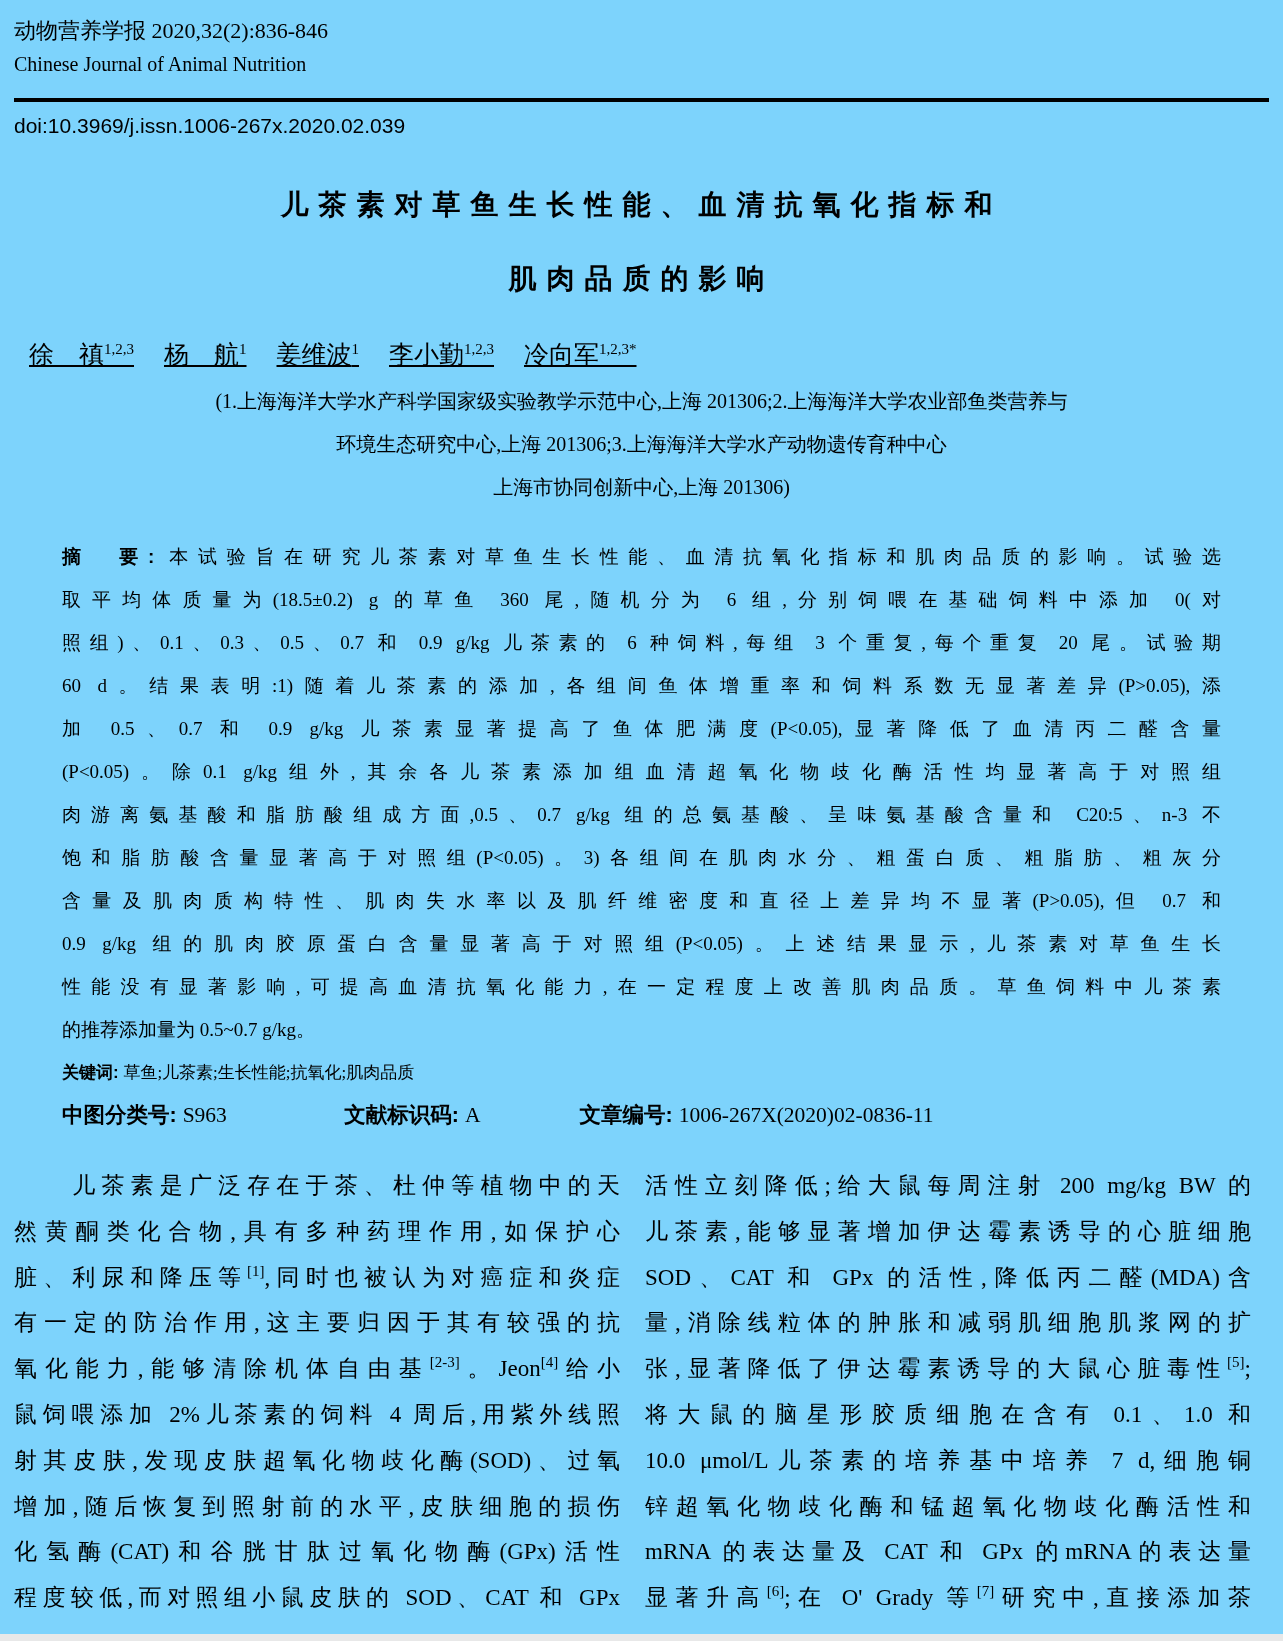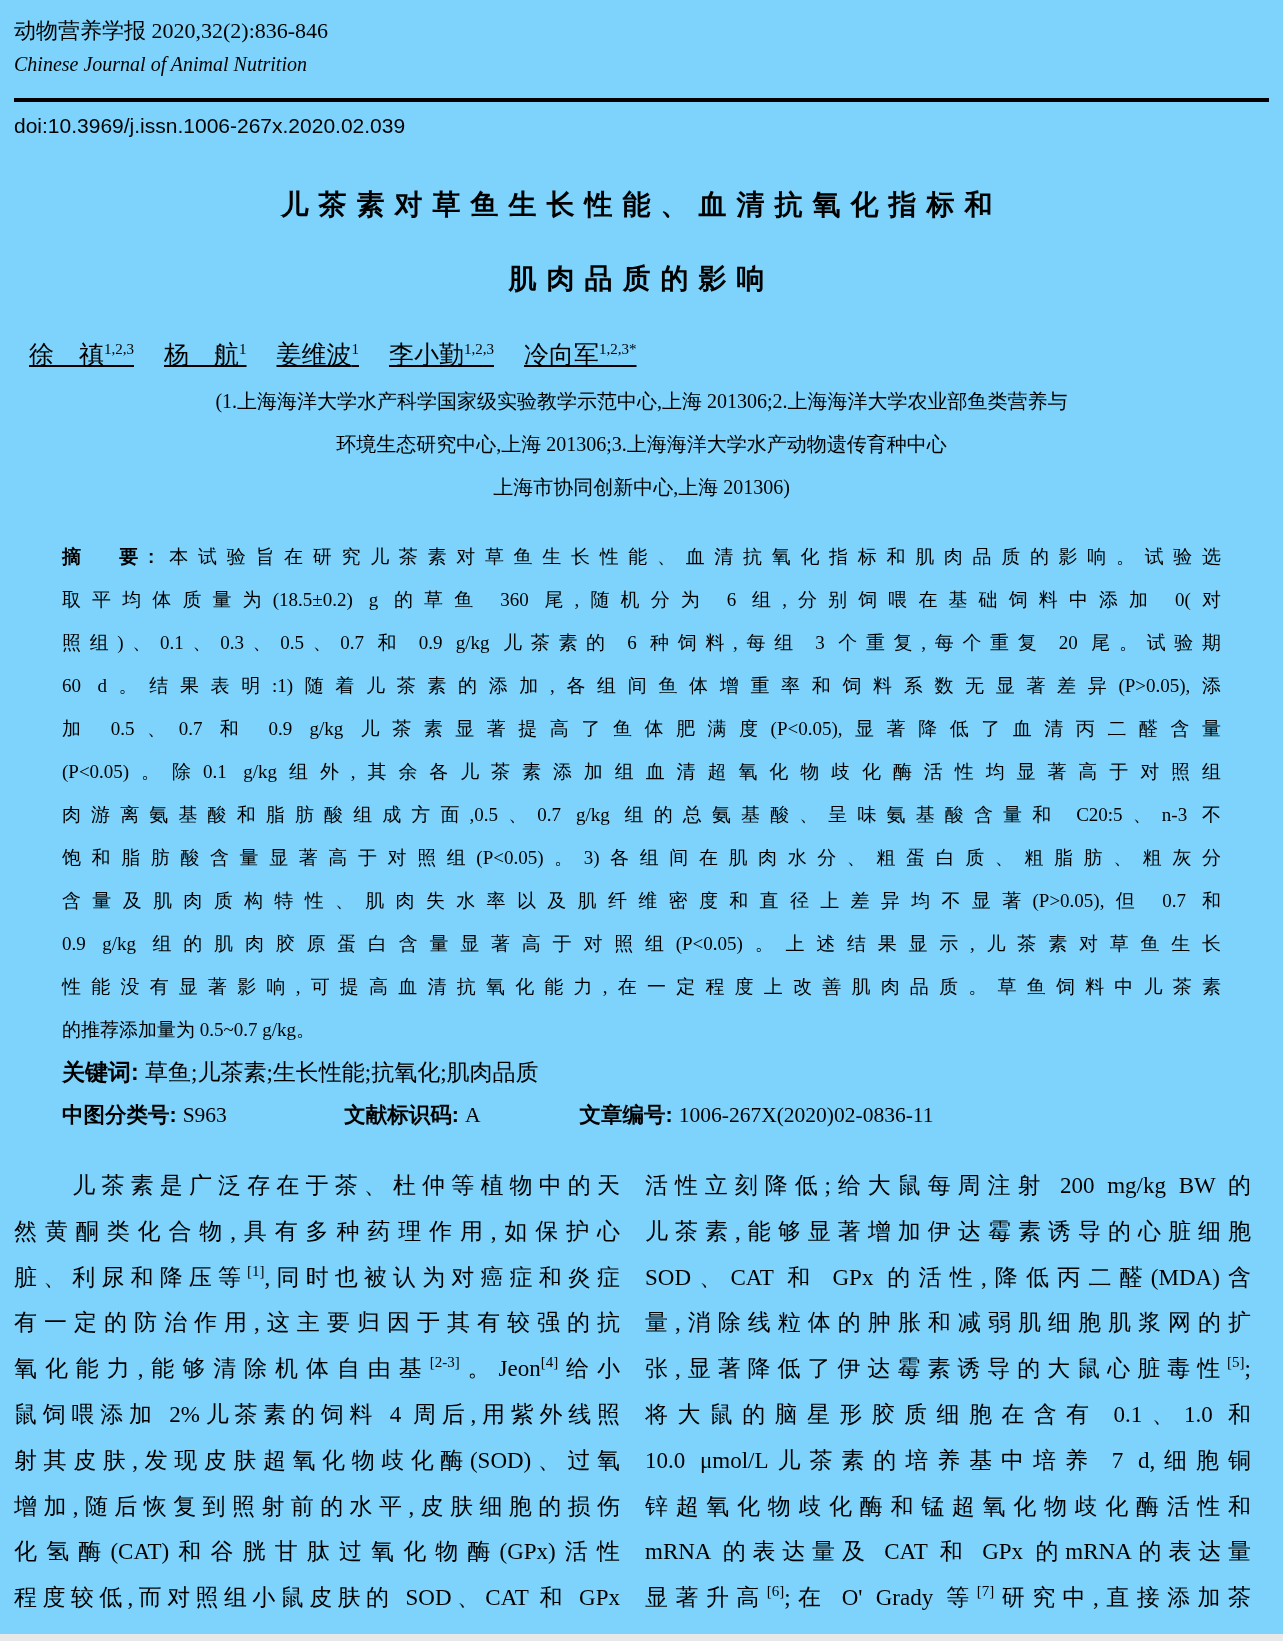--- a/index.html
+++ b/index.html
@@ -4,21 +4,21 @@
 <style>
   html,body { margin:0; padding:0; background:#e8e8e8; }
   .page {
     position:relative; width:1283px; height:1634px; margin:0 auto;
     background:#7dd3fc; color:#000;
     font-family:"Liberation Serif","DejaVu Serif",serif;
     box-sizing:border-box; padding:16px 14px 0 14px; overflow:hidden;
   }
   
   .jzh { font-size:22px; line-height:30px; }
-  .jen { font-size:20px; line-height:28px; font-style:italic; margin-top:4px; }
+  .jen { font-size:20px; line-height:28px; margin-top:4px; }
   .head-rule { border:none; border-top:4px solid #000; margin:20px 0 0 0; }
   .doi { font-family:"Liberation Sans","DejaVu Sans",sans-serif; font-size:21px; margin-top:12px; }
 
   
   .title {
     margin:30px 0 0 0; text-align:center;
     font-family:"Liberation Sans","DejaVu Sans",sans-serif;
     font-weight:bold; font-size:28px; line-height:74px; letter-spacing:10px;
   }
 
@@ -26,21 +26,21 @@
   .authors { text-align:left; font-size:25px; margin-top:22px; line-height:34px;text-decoration:underline; }
   .author { margin:0 15px; white-space:nowrap; }
   .author sup { font-size:15px; }
   .affils { text-align:center; font-size:20px; line-height:43px; margin-top:8px; }
 
   
   .abstract { margin:26px 48px 0 48px; font-size:19px; line-height:43px; }
   .abs-line { text-align:justify; text-align-last:justify; }
   .abs-line.no-just { text-align-last:left; }
   .hei { font-family:"Liberation Sans","DejaVu Sans",sans-serif; font-weight:bold; }
-  .kv-line { margin:0 48px; font-size:23px; line-height:43px; }
+  .kv-line { margin:0 48px; font-size:17px; line-height:43px; }
   .meta-line { margin:0 48px; font-size:21.5px; line-height:43px; white-space:nowrap; }
   .meta-item + .meta-item.m2 { margin-left:112px; }
   .meta-item + .meta-item.m3 { margin-left:95px; }
 
   
   .body-cols { display:flex; gap:25px; margin-top:26px; font-size:23px; line-height:45.8px; }
   .col { width:606px; }
   .body-line { text-align:justify; text-align-last:justify; }
   sup { line-height:0; }
   .body-line sup, .abs-line sup { font-size:15px; }

